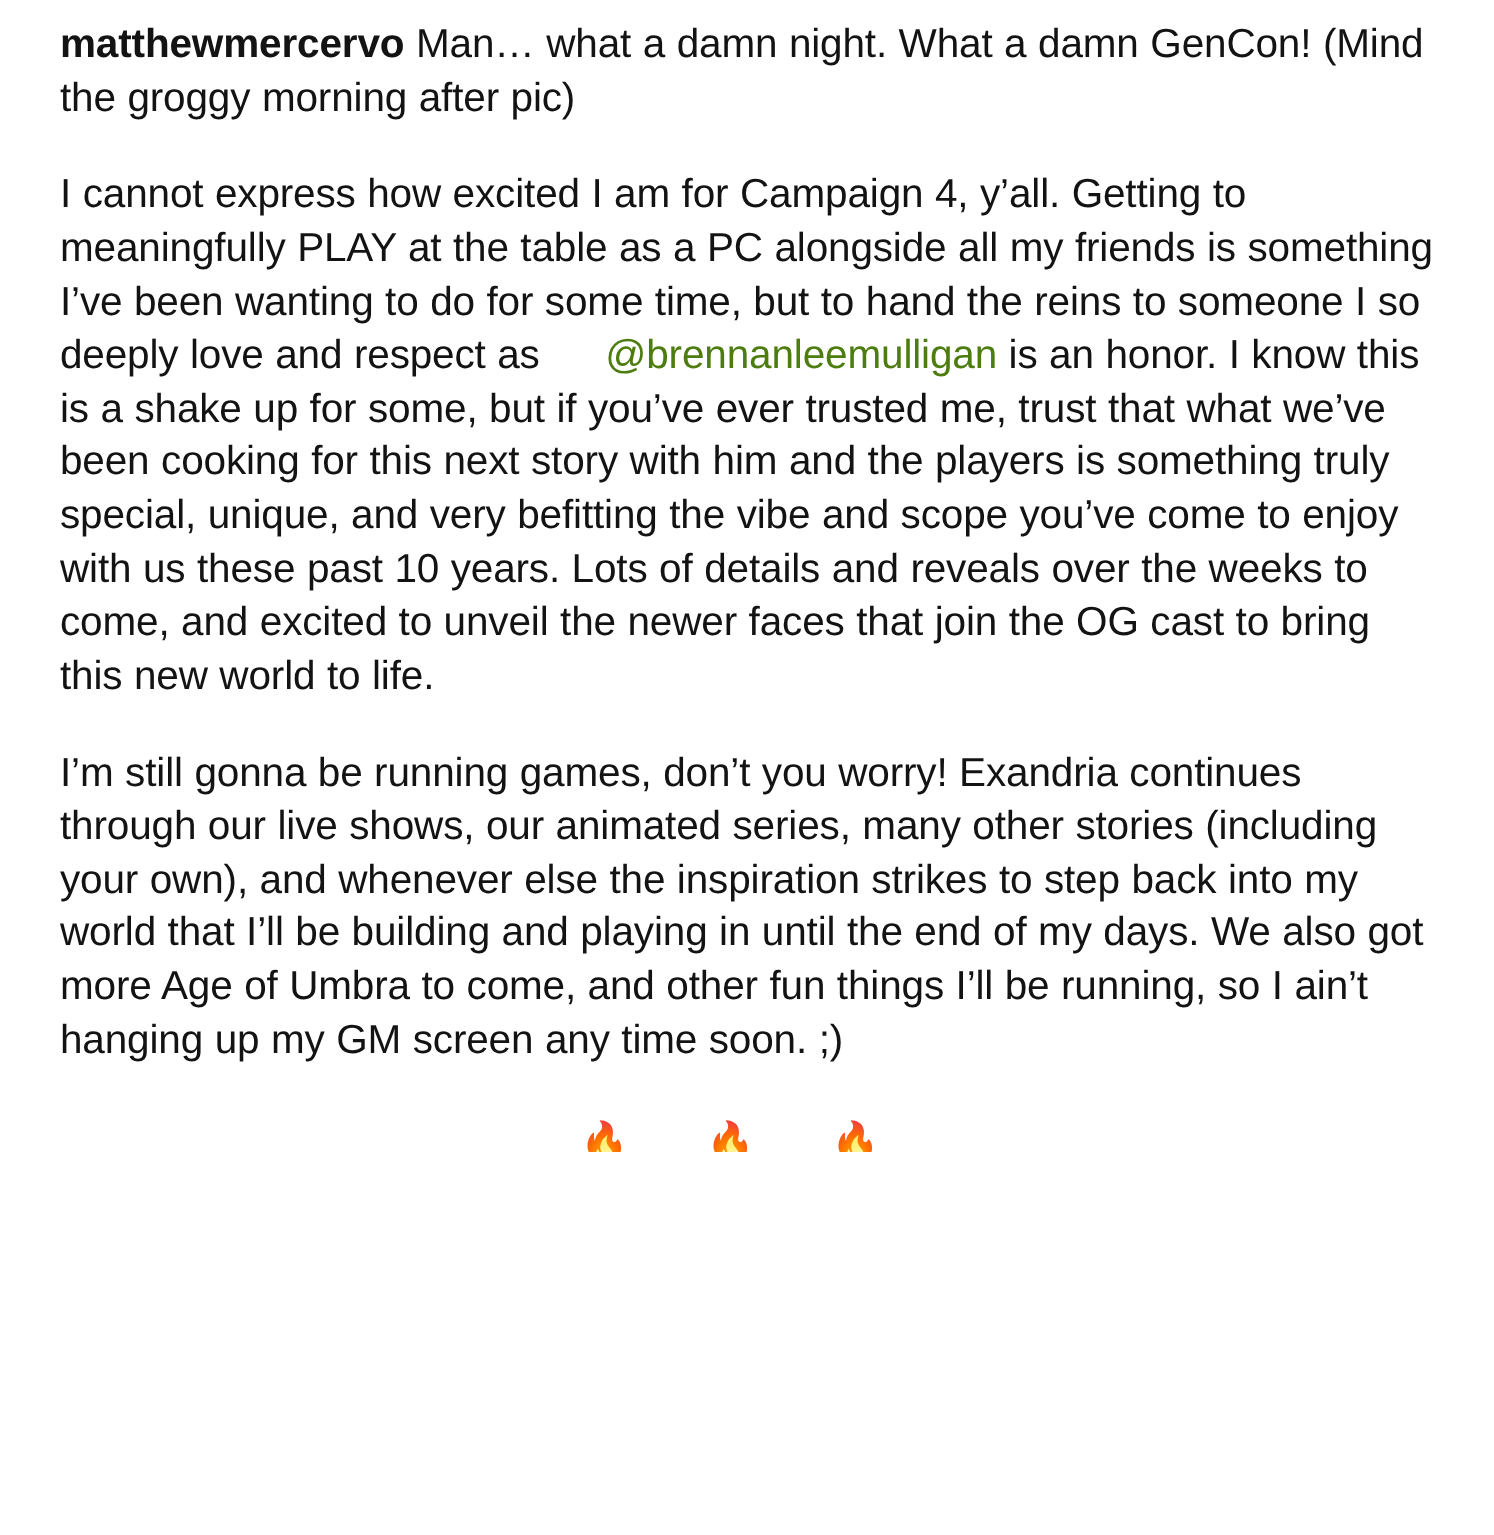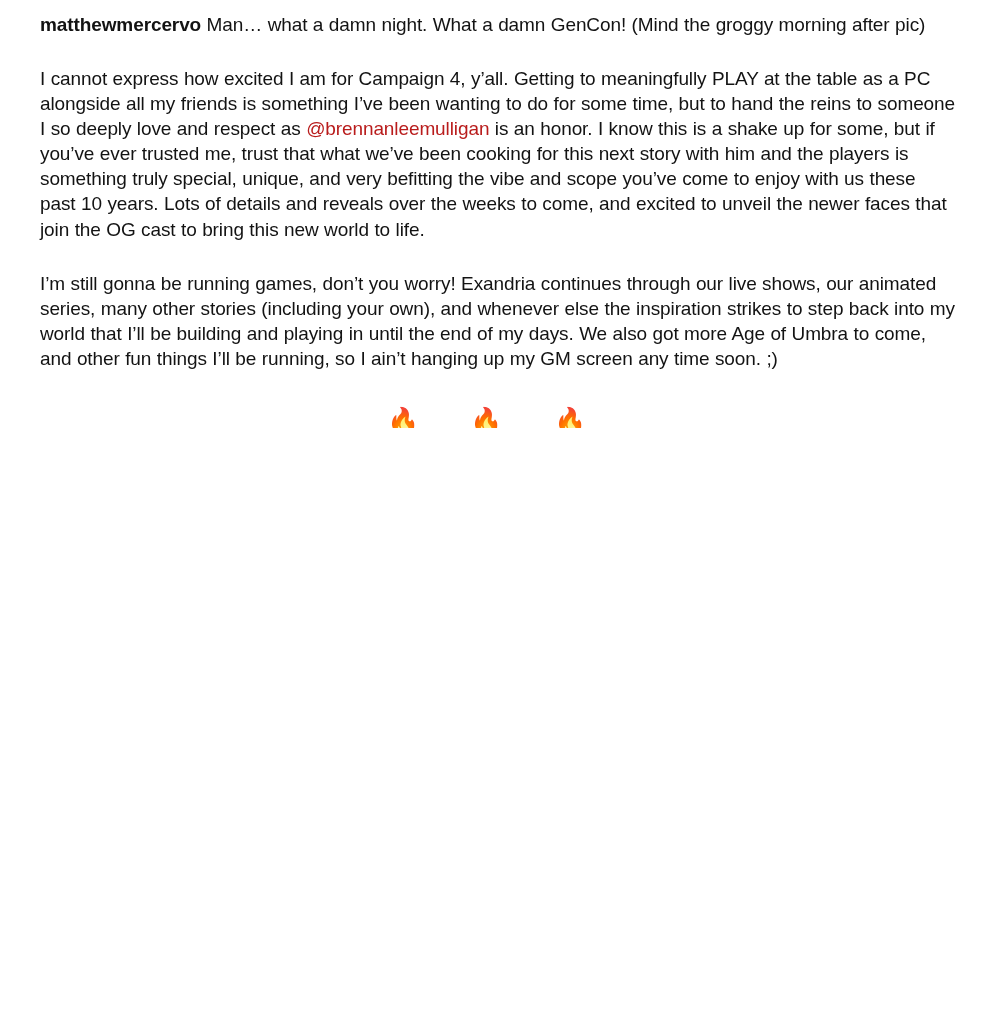--- a/index.html
+++ b/index.html
@@ -13,32 +13,33 @@
     overflow: hidden;
     font-family: "Liberation Sans", sans-serif;
     color: #141414;
   }
   .caption-container {
     padding: 12px 40px 0 40px;
     box-sizing: border-box;
     width: 996px;
   }
   .caption-body {
-    font-size: 19px;
+    font-size: 27px;
     line-height: 1.32;
     color: #131313;
     letter-spacing: -0.1px;
     word-spacing: 0.3px;
   }
   .username {
     font-weight: bold;
     color: #131313;
   }
   .mention {
-    color: #b91c1c;
+    color: #4d7c0f;
+    margin-left: 36px;
   }
   .para {
     margin: 0;
   }
   .para-gap {
     height: 29px;
   }
   .emoji-row {
     text-align: center;
     font-size: 26px;

